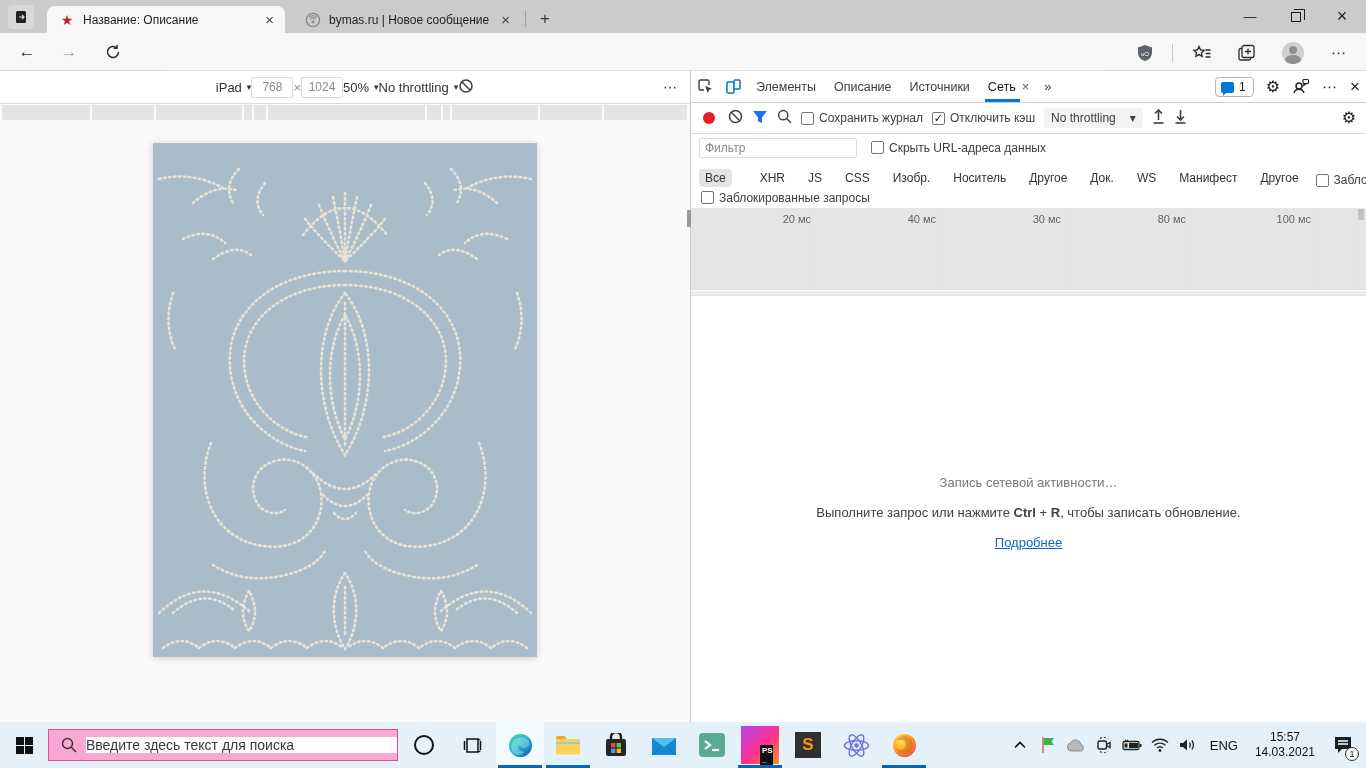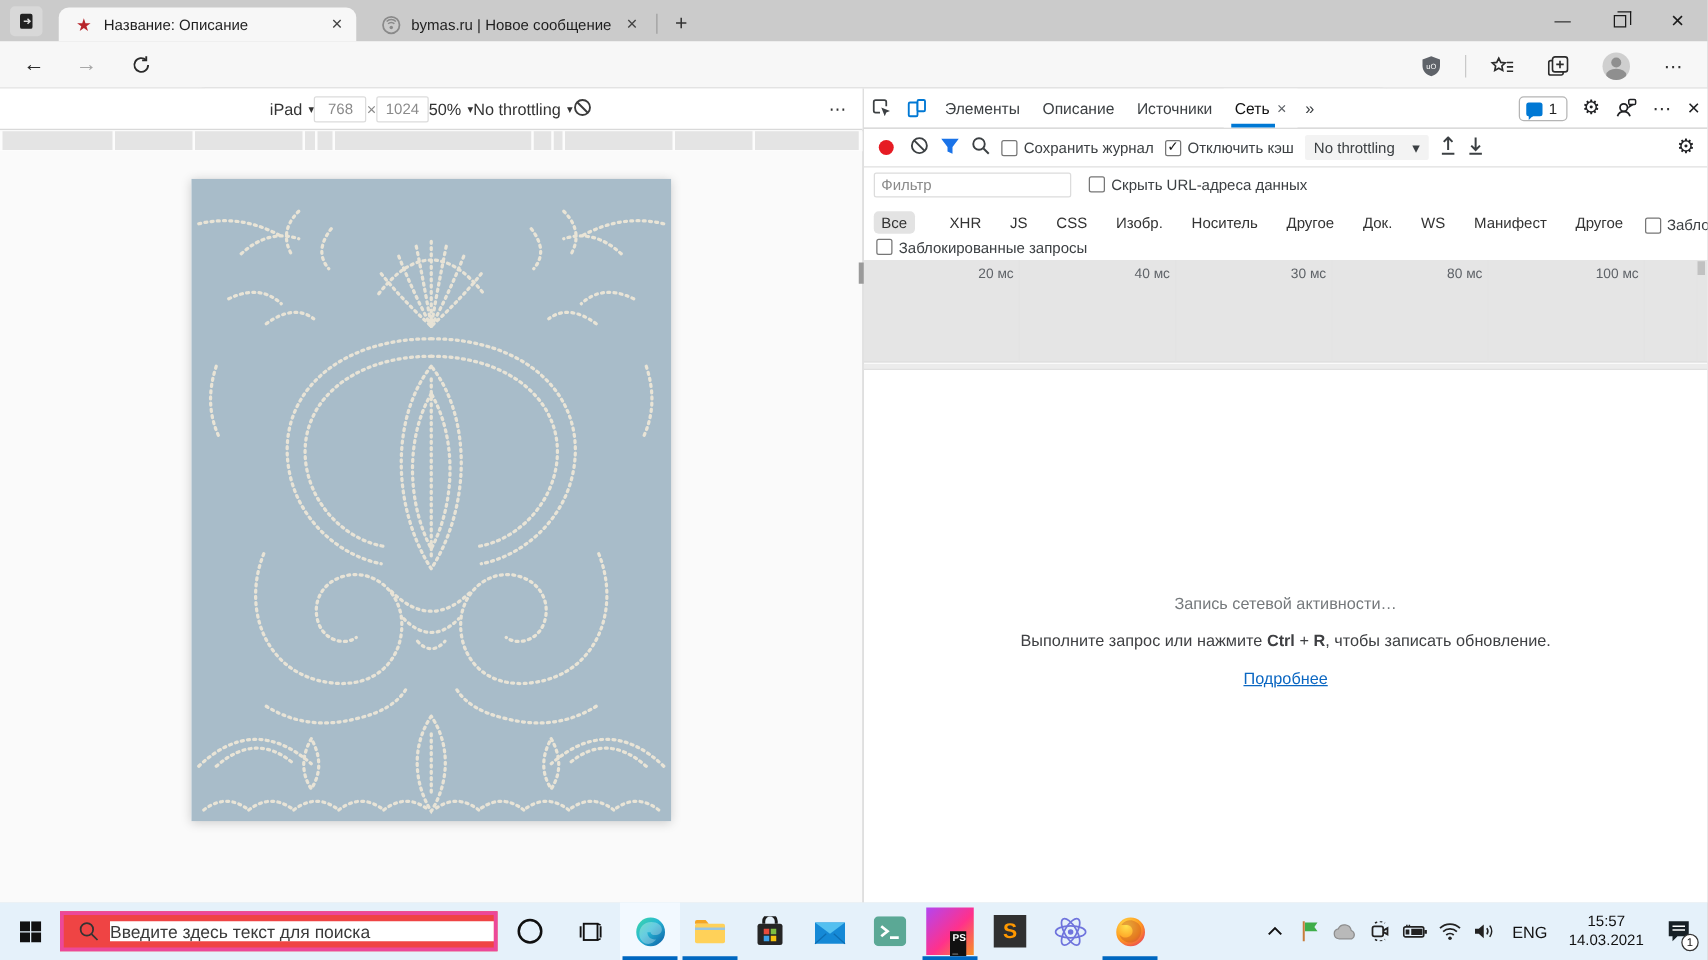--- a/index.html
+++ b/index.html
@@ -103,21 +103,21 @@
   .empty { position:absolute; left:0; top:404px; width:675px; text-align:center; }
   .empty .l1 { font-size:13px; color:#75797c; margin-bottom:15px; }
   .empty .l2 { font-size:13px; color:#3f4043; margin-bottom:15px; }
   .empty a { font-size:13px; color:#0b67c2; text-decoration:underline; }
 
   
   .taskbar { position:absolute; left:0; top:722px; width:1366px; height:46px; background:#e5f1fa; display:flex; align-items:center; }
   .tb-cell { width:48px; height:46px; display:flex; align-items:center; justify-content:center; position:relative; flex:0 0 auto; }
   .tb-cell.open:after { content:""; position:absolute; bottom:0; left:2px; right:2px; height:3px; background:#0067c0; }
   .tb-cell.activecell { background:#f2f9ff; }
-  .searchbox { width:350px; height:32px; background:#ef4444; border:3px solid #ec4899; display:flex; align-items:center; margin-right:2px; flex:0 0 auto; }
+  .searchbox { width:350px; height:32px; background:#f9a8d4; border:1px solid #ec4899; display:flex; align-items:center; margin-right:2px; flex:0 0 auto; }
   .searchbox input { border:none; outline:none; flex:1; font-size:14px; color:#333; font-family:"Liberation Sans",sans-serif; }
   .searchbox input::placeholder { color:#3a3a3a; }
   .searchbox svg { margin:0 9px 0 12px; }
   .cortana-ring { width:20px; height:20px; border:2.5px solid #101010; border-radius:50%; }
   .appic { width:27px; height:27px; display:flex; align-items:center; justify-content:center; }
   .ps-ic { width:26px; height:26px; background:linear-gradient(135deg,#b345f1,#ff318c 55%,#f79322); display:flex; align-items:flex-start; padding:19px; }
   .ps-ic .inner { width:20px; height:20px; background:#111; color:#fff; font-size:8px; font-weight:bold; padding:2px 0 0 2px; line-height:1.1; }
   .subl { width:26px; height:26px; background:#303030; color:#ff9800; font-weight:bold; font-size:17px; display:flex; align-items:center; justify-content:center; }
   .tray { margin-left:auto; display:flex; align-items:center; gap:4px; padding-right:6px; }
   .tray-ic { width:24px; height:40px; display:flex; align-items:center; justify-content:center; flex:0 0 auto; }

